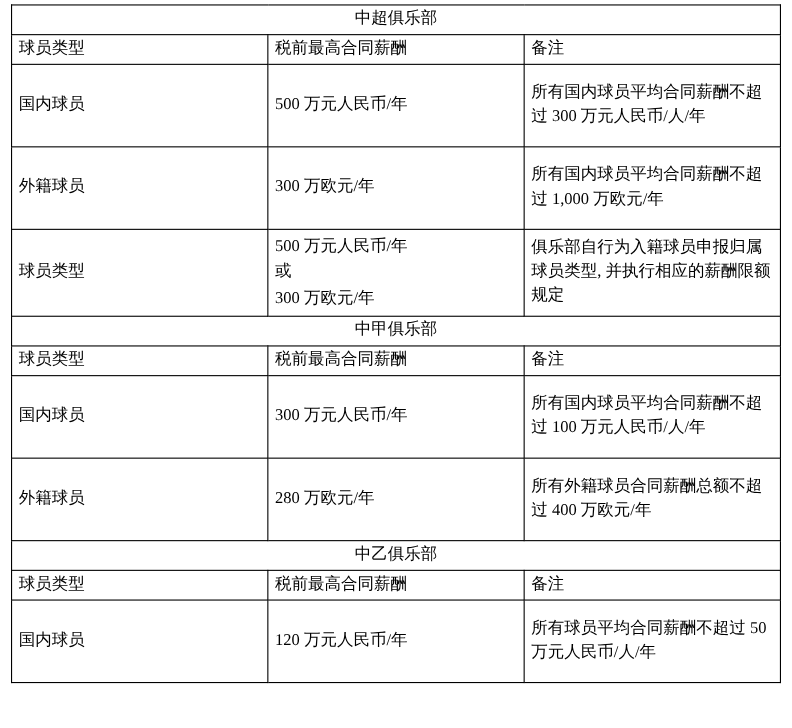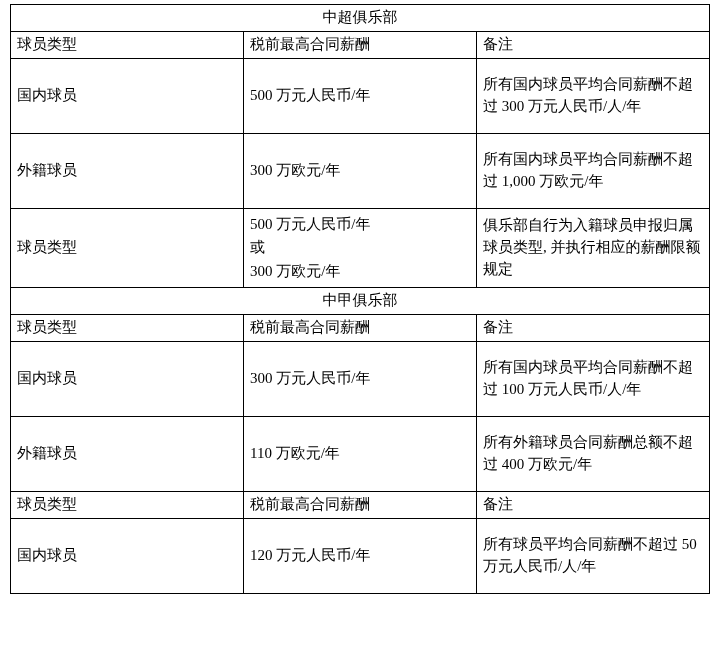--- a/index.html
+++ b/index.html
@@ -106,24 +106,27 @@
         <td class="col-salary">税前最高合同薪酬</td>
         <td class="col-note">备注</td>
       </tr>
       <tr class="data-row">
         <td class="col-type">国内球员</td>
         <td class="col-salary">300 万元人民币/年</td>
         <td class="col-note note-cell">所有国内球员平均合同薪酬不超过 100 万元人民币/人/年</td>
       </tr>
       <tr class="data-row">
         <td class="col-type">外籍球员</td>
-        <td class="col-salary">110 万欧元/年</td>
+        <td class="col-salary">280 万欧元/年</td>
         <td class="col-note note-cell">所有外籍球员合同薪酬总额不超过 400 万欧元/年</td>
       </tr>
 
+      <tr class="section-row">
+        <td colspan="3">中乙俱乐部</td>
+      </tr>
       <tr class="header-row">
         <td class="col-type">球员类型</td>
         <td class="col-salary">税前最高合同薪酬</td>
         <td class="col-note">备注</td>
       </tr>
       <tr class="data-row">
         <td class="col-type">国内球员</td>
         <td class="col-salary">120 万元人民币/年</td>
         <td class="col-note note-cell">所有球员平均合同薪酬不超过 50 万元人民币/人/年</td>
       </tr>

